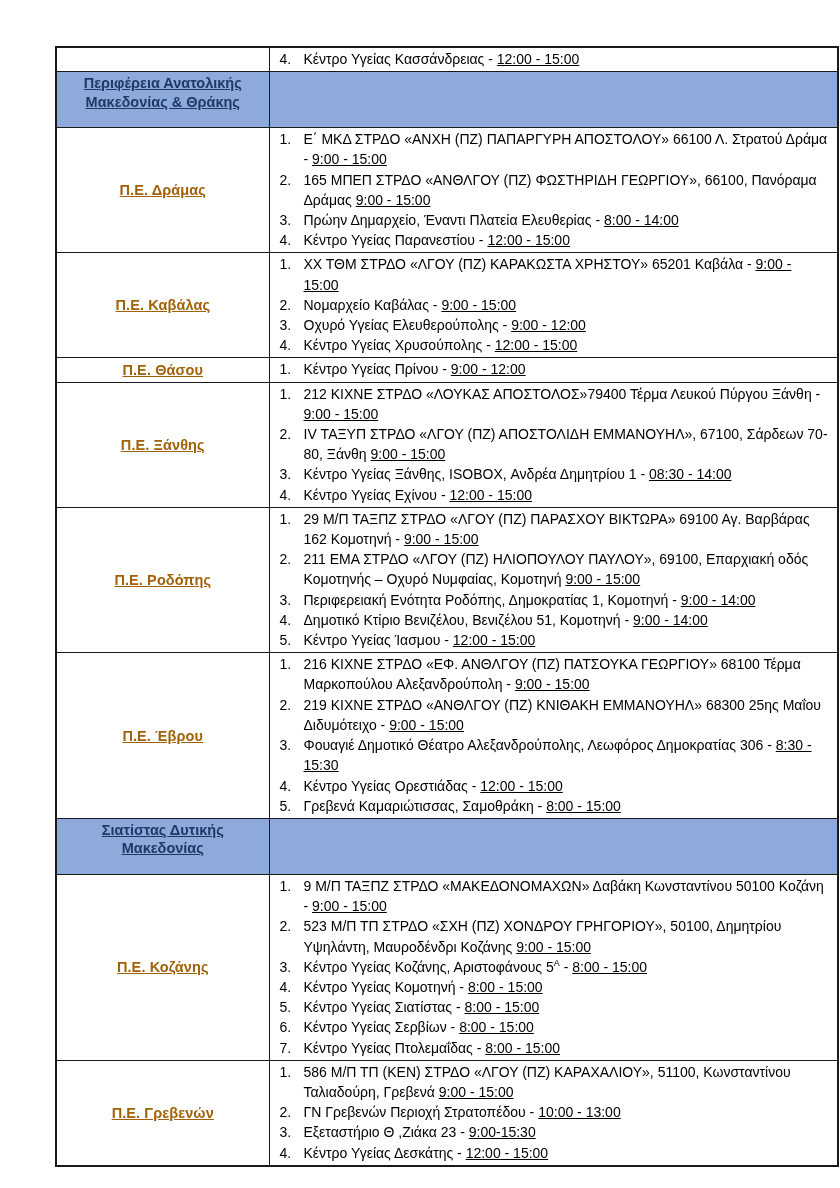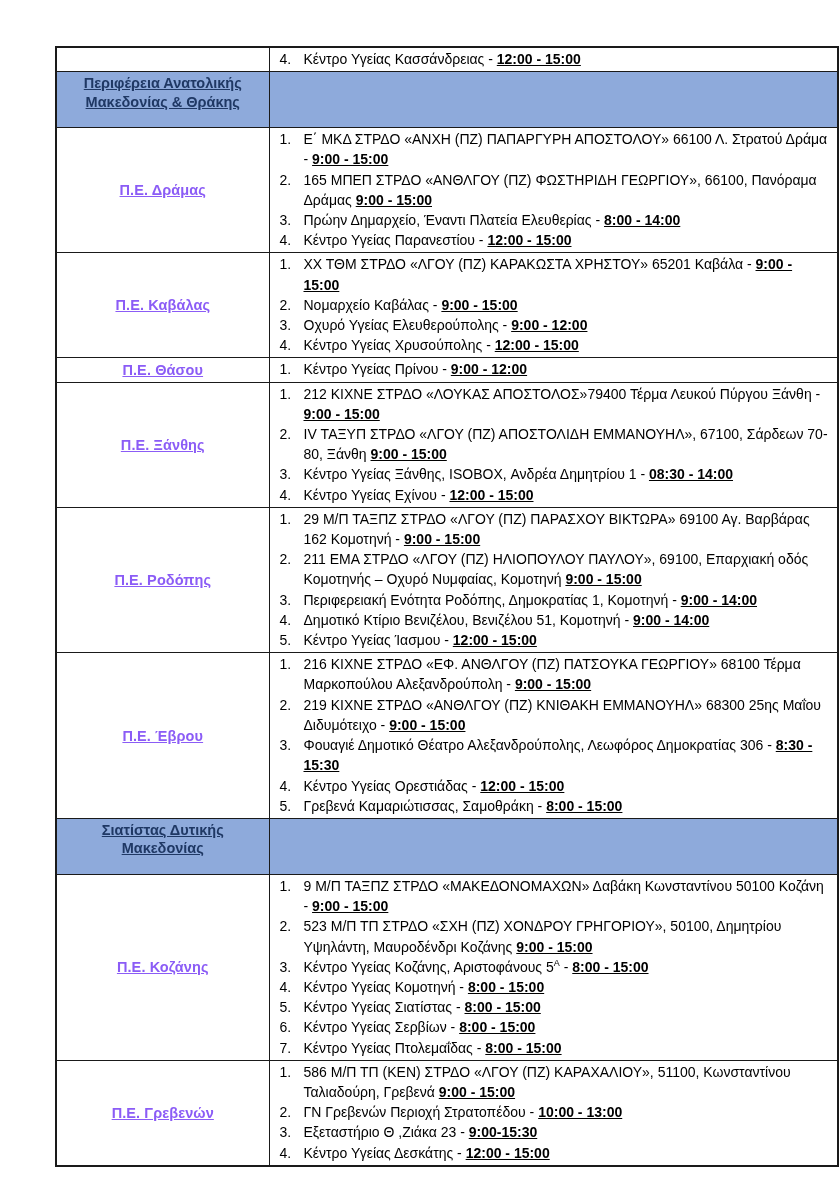--- a/index.html
+++ b/index.html
@@ -26,21 +26,21 @@
   }
   table.schedule td {
     border: 1.5px solid #1a1a1a;
   }
   td.region-cell {
     text-align: center;
     vertical-align: middle;
     background: #ffffff;
   }
   .region-link {
-    color: #8b5cf6;
+    color: #a16207;
     font-weight: bold;
     text-decoration: underline;
     font-size: 14.5px;
     cursor: pointer;
     letter-spacing: 0.1px;
   }
   tr.header-row td {
     background: #8EAADB;
   }
   td.header-cell {
@@ -60,21 +60,21 @@
     padding: 1px 8px 2px 10px;
     font-size: 14px;
     line-height: 20.2px;
     color: #000000;
   }
   .item { display: flex; }
   .inum {
     flex: 0 0 24px;
   }
   .itext { flex: 1 1 auto; }
-  .hours { text-decoration: underline; font-weight: bold; }
+  .hours { text-decoration: underline; }
   sup.sup-mark {
     font-size: 9px;
     line-height: 0;
     vertical-align: super;
   }
 </style>
 </head>
 <body>
 
 <div class="page">

